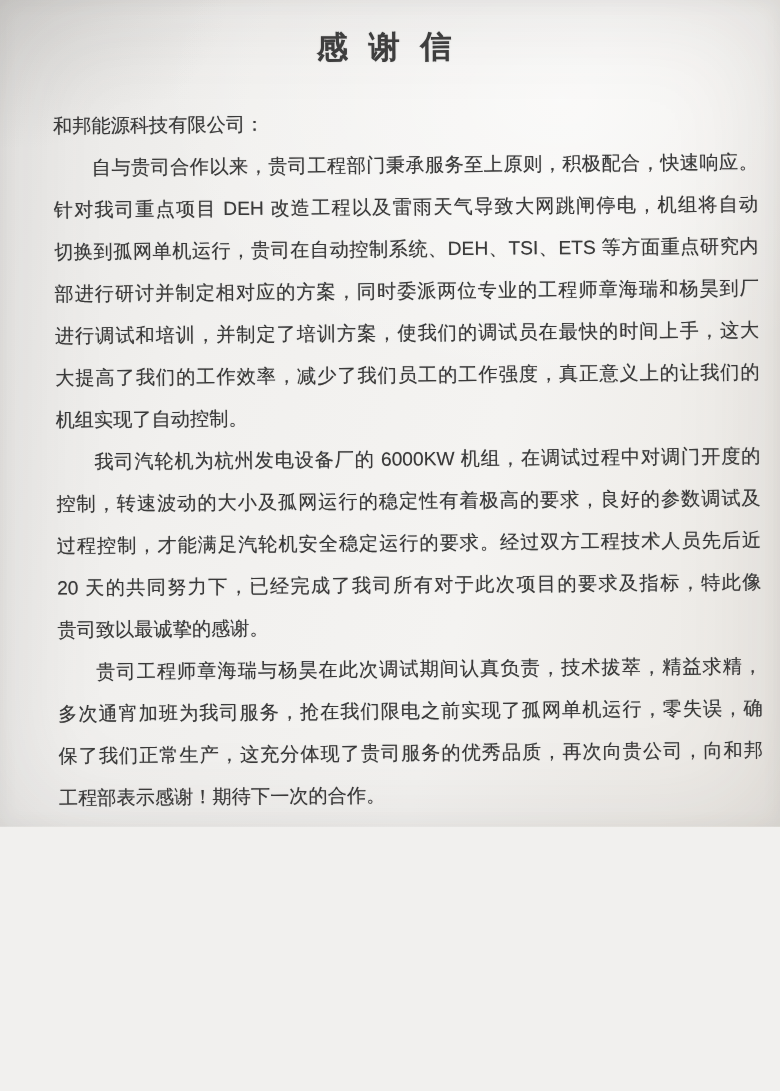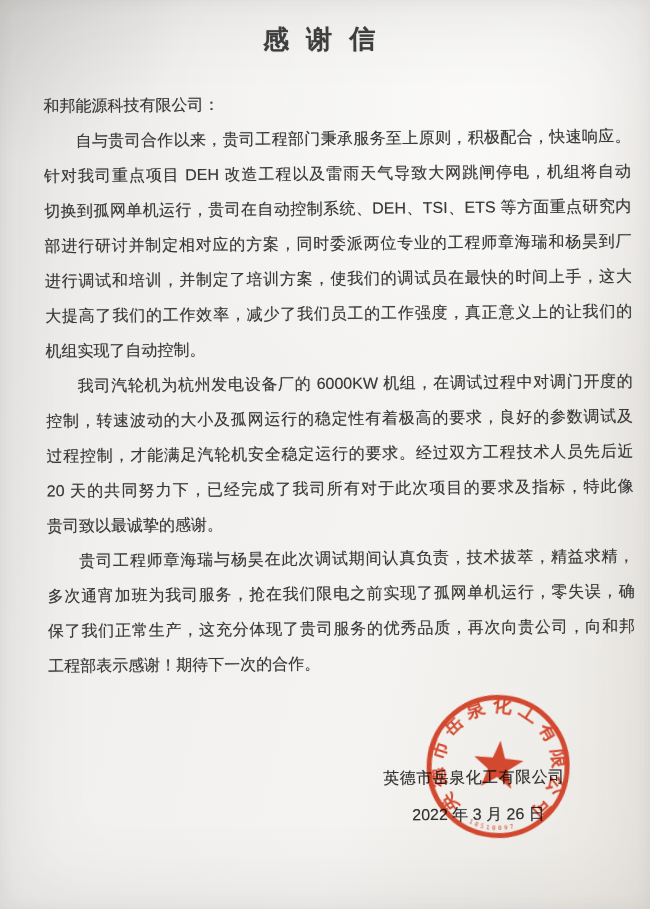--- a/index.html
+++ b/index.html
@@ -8,21 +8,21 @@
     --seal:#d03a1e;
   }
   *{margin:0;padding:0;box-sizing:border-box;}
   html,body{width:650px;height:909px;overflow:hidden;}
   body{
     font-family:"Liberation Sans","DejaVu Sans",sans-serif;
     background:var(--paper);
   }
   .paper{
     position:relative;
-    width:650px;height:909px;
+    width:650px;height:689px;
     background:
       radial-gradient(42% 26% at 0% 0%, rgba(118,116,112,.16), rgba(118,116,112,0) 70%),
       radial-gradient(90% 60% at 72% 12%, rgba(255,255,255,.55), rgba(255,255,255,0) 58%),
       linear-gradient(104deg,#e8e7e5 0%,#f1f0ee 28%,#f4f3f1 62%,#ebe8e3 100%);
     overflow:hidden;
   }
   .paper::after{
     content:"";
     position:absolute;inset:0;
     box-shadow:inset 0 0 90px rgba(92,88,82,.14), inset 0 0 16px rgba(80,78,75,.07);

